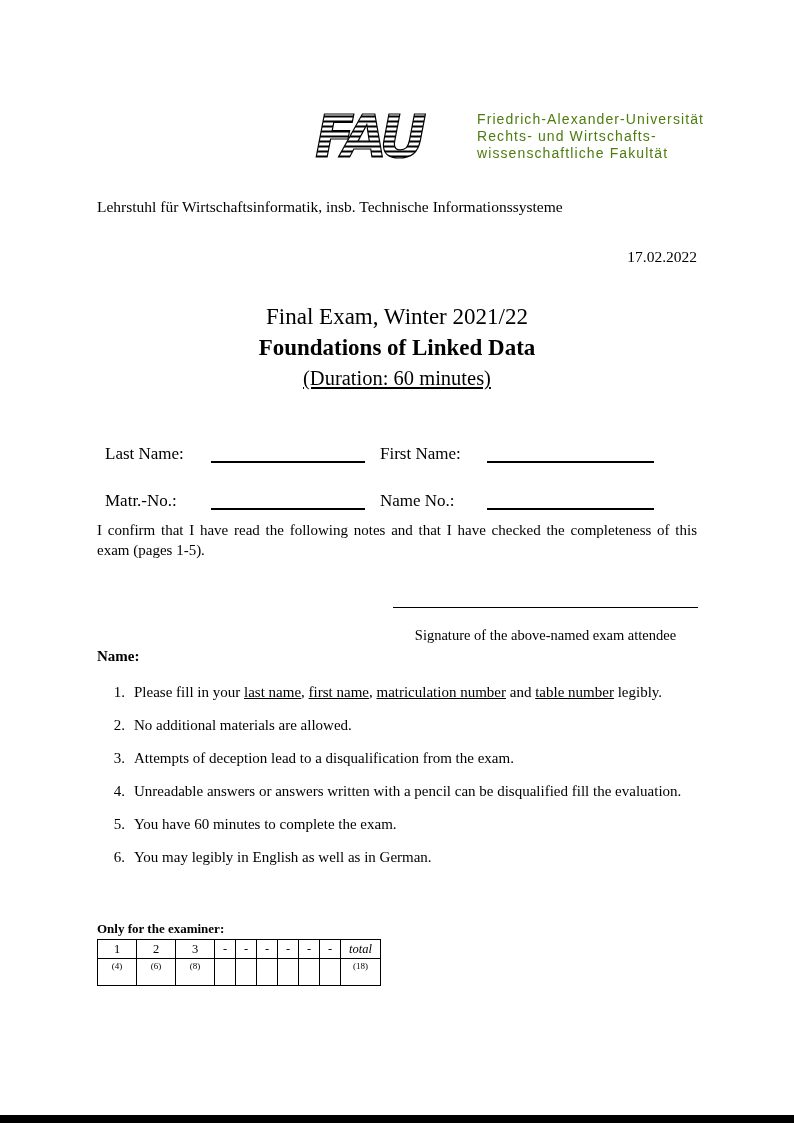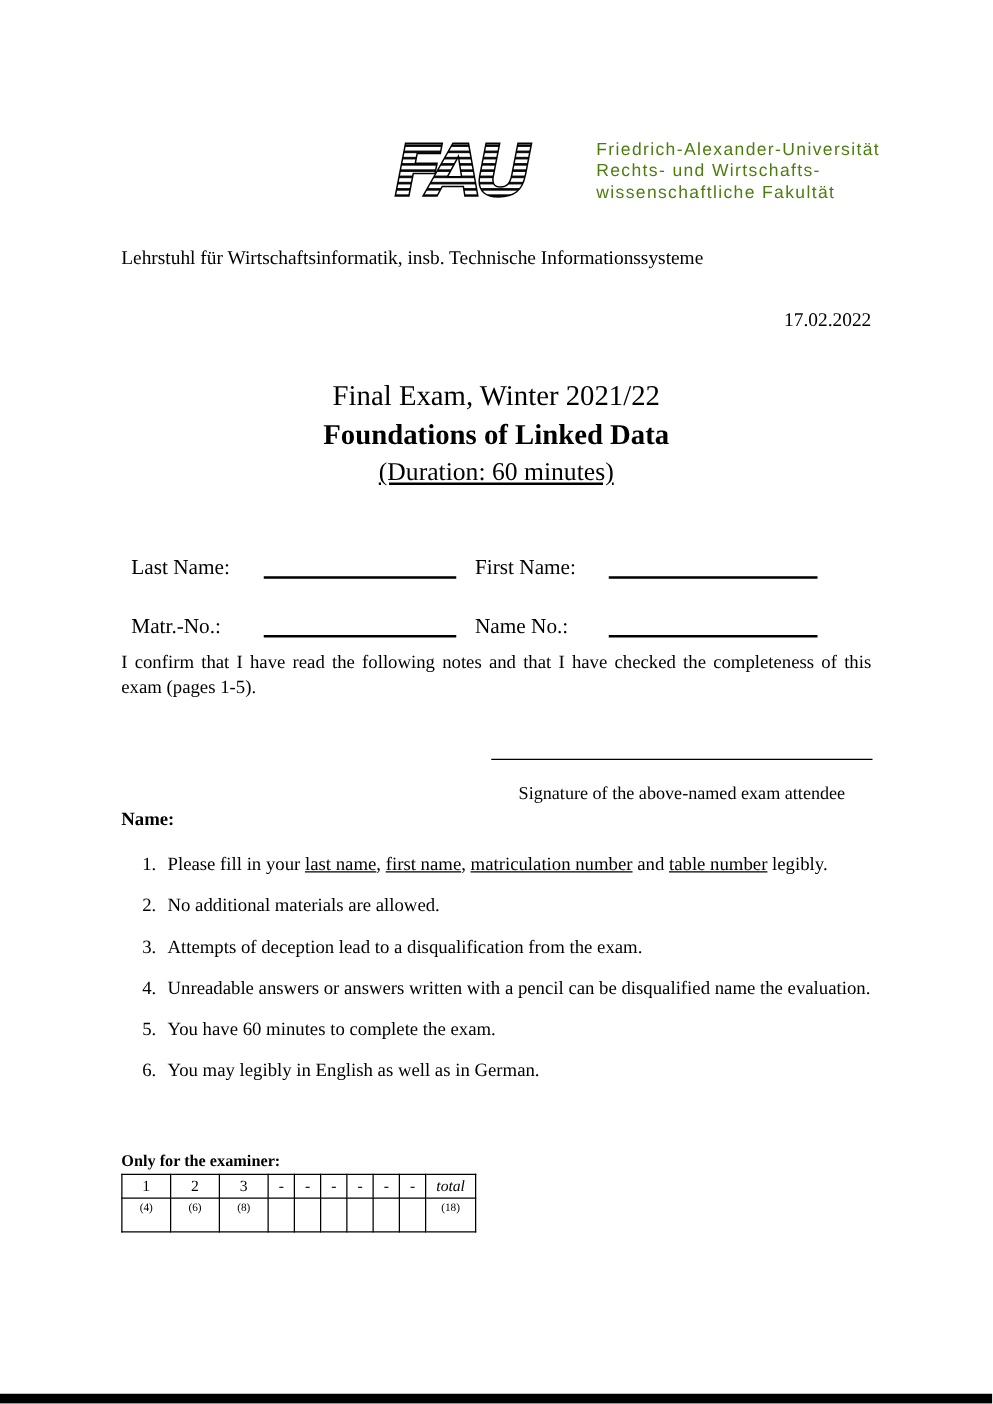--- a/index.html
+++ b/index.html
@@ -195,21 +195,21 @@
     <div class="note-item">
       <span class="note-num">2.</span>
       <span class="note-text">No additional materials are allowed.</span>
     </div>
     <div class="note-item">
       <span class="note-num">3.</span>
       <span class="note-text">Attempts of deception lead to a disqualification from the exam.</span>
     </div>
     <div class="note-item">
       <span class="note-num">4.</span>
-      <span class="note-text">Unreadable answers or answers written with a pencil can be disqualified name the evaluation.</span>
+      <span class="note-text">Unreadable answers or answers written with a pencil can be disqualified fill the evaluation.</span>
     </div>
     <div class="note-item">
       <span class="note-num">5.</span>
       <span class="note-text">You have 60 minutes to complete the exam.</span>
     </div>
     <div class="note-item">
       <span class="note-num">6.</span>
       <span class="note-text">You may legibly in English as well as in German.</span>
     </div>
   </div>

